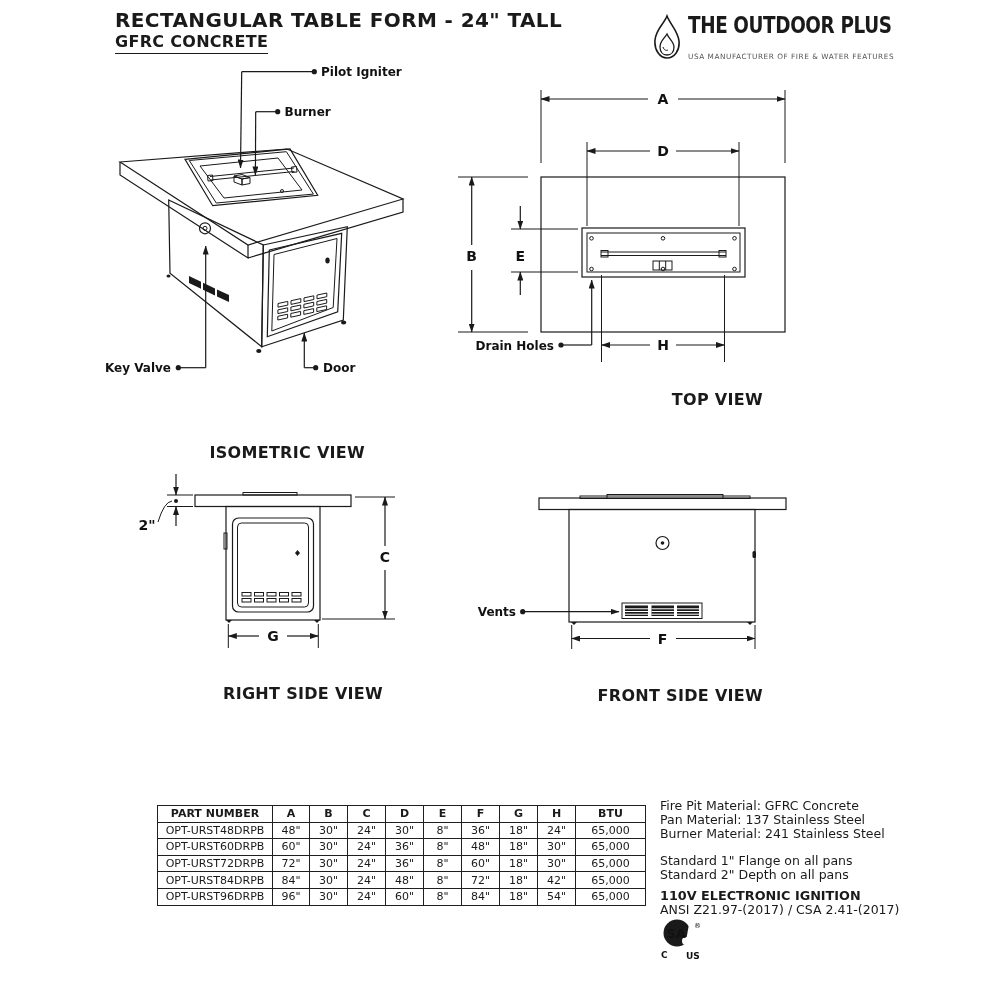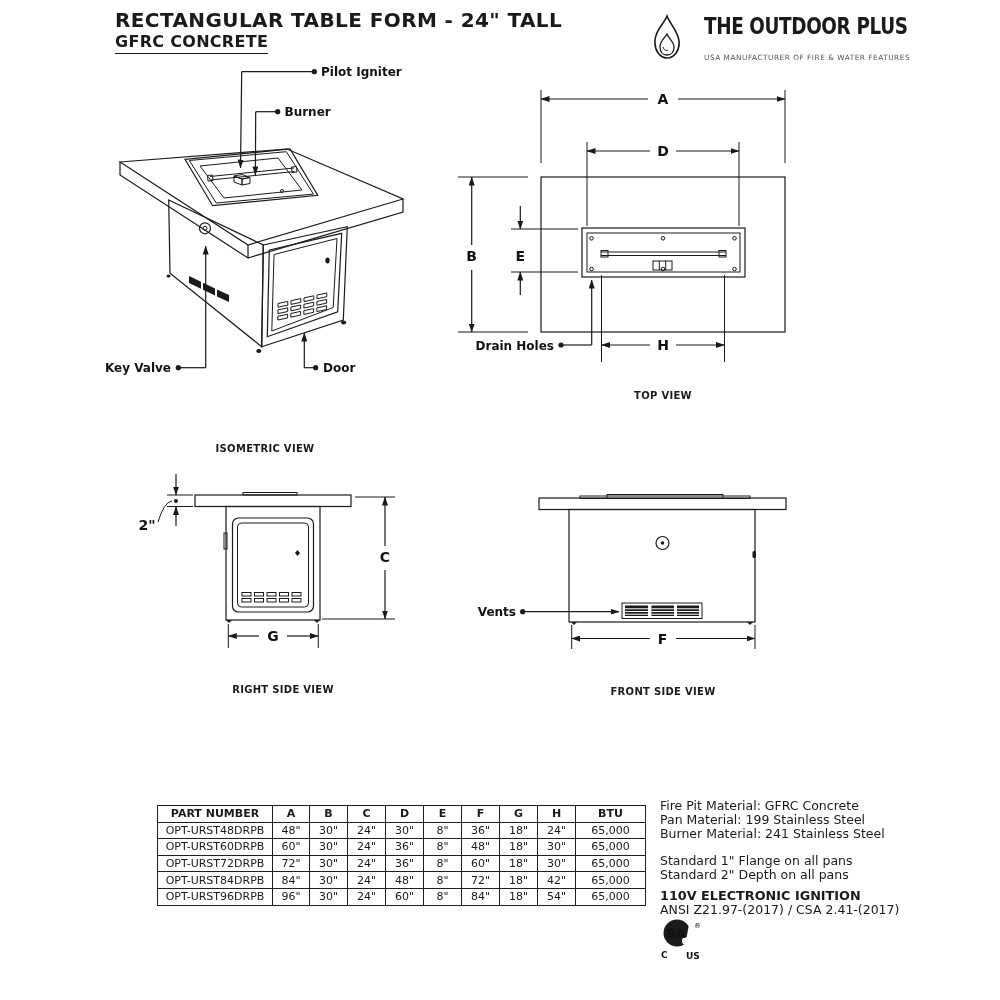--- a/index.html
+++ b/index.html
@@ -4,35 +4,35 @@
 <style>
   html,body{margin:0;padding:0;background:#fff;}
   .page{position:relative;width:1000px;height:1000px;background:#ffffff;
         font-family:"DejaVu Sans","Liberation Sans",sans-serif;color:#1a1a1a;overflow:hidden;}
   .abs{position:absolute;}
 
   
   .title{font-size:20px;font-weight:bold;letter-spacing:.4px;white-space:nowrap;}
   .subtitle{font-size:16px;font-weight:bold;letter-spacing:.3px;display:inline-block;
             border-bottom:1.5px solid #1a1a1a;padding-bottom:2px;}
-  .logo{display:flex;align-items:center;gap:20px;}
+  .logo{display:flex;align-items:flex-start;gap:4px;}
   .logo-name{font-size:23px;font-weight:bold;white-space:nowrap;transform:scaleX(.8);
              transform-origin:left top;letter-spacing:-0.5px;line-height:1;}
   .logo-tag{font-size:7.3px;font-weight:normal;letter-spacing:.55px;color:#555;white-space:nowrap;margin-top:15px;}
 
   
   svg .ln{stroke:#1a1a1a;stroke-width:1.2;fill:none;}
   svg .thin{stroke:#1a1a1a;stroke-width:1;fill:none;}
   svg .blk{fill:#1a1a1a;stroke:none;}
   svg .wht{stroke:#fff;stroke-width:1;fill:none;}
   svg text{font-family:"DejaVu Sans","Liberation Sans",sans-serif;fill:#111;stroke:none;}
   svg .dim{font-size:14px;font-weight:bold;text-anchor:middle;}
   svg .lbl{font-size:12px;font-weight:bold;}
   svg .lbl-end{font-size:12px;font-weight:bold;text-anchor:end;}
-  .caption{position:absolute;width:200px;text-align:center;font-size:10px;font-weight:bold;letter-spacing:.3px;}
+  .caption{position:absolute;width:200px;text-align:right;font-size:16px;font-weight:bold;letter-spacing:.3px;}
 
   
   table.spec{border-collapse:collapse;table-layout:fixed;width:484px;font-size:11px;}
   table.spec th,table.spec td{border:1.4px solid #1f1f1f;text-align:center;padding:0;height:15.6px;
       white-space:nowrap;overflow:hidden;}
   table.spec th{font-weight:bold;font-size:11px;}
 
   
   .specs{font-size:12.5px;line-height:14px;}
   .specs .gap{height:13px;}
@@ -389,21 +389,21 @@
           <td>18"</td>
           <td>54"</td>
           <td>65,000</td>
         </tr>
       </tbody>
     </table>
 
   <div class="abs specs" style="left:660px;top:799px;">
     <div>
         <div>Fire Pit Material: GFRC Concrete</div>
-        <div>Pan Material: 199 Stainless Steel</div>
+        <div>Pan Material: 137 Stainless Steel</div>
         <div>Burner Material: 241 Stainless Steel</div>
       </div>
     <div class="gap"></div>
     <div>
         <div>Standard 1" Flange on all pans</div>
         <div>Standard 2" Depth on all pans</div>
       </div>
     <div style="height:7px"></div>
     <div class="hd">110V ELECTRONIC IGNITION</div>
     <div>ANSI Z21.97-(2017) / CSA 2.41-(2017)</div>

